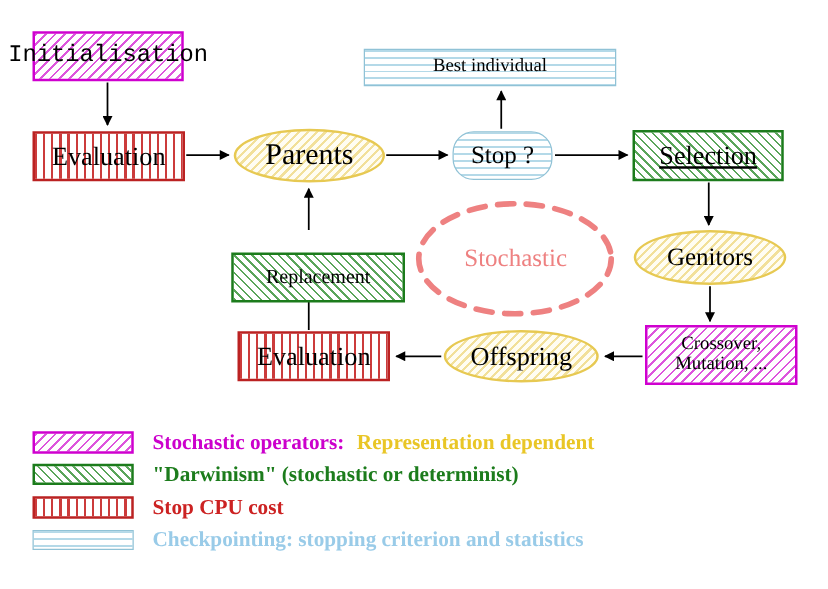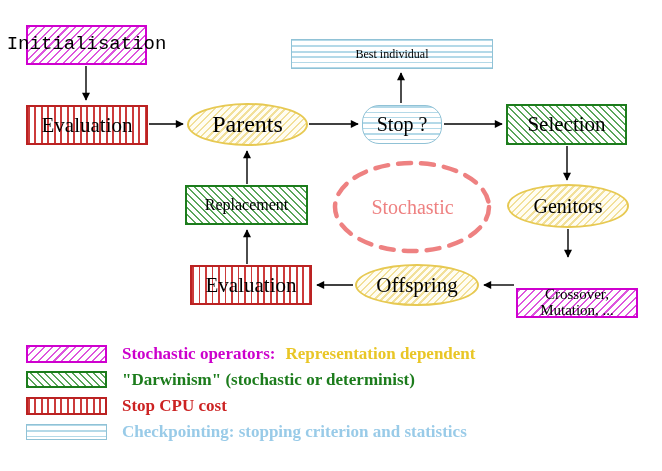--- a/index.html
+++ b/index.html
@@ -48,27 +48,27 @@
     background: repeating-linear-gradient(135deg, #f2e09a 0, #f2e09a 1.8px, #fffdf2 1.8px, #fffdf2 5px);
   }
   .ellipse { border-radius: 50%; }
   .rounded { border-radius: 17px; }
 
   
   #node-initialisation   { left: 26px;  top: 25px;  width: 121px; height: 40px; font-size: 19px; font-family: Liberation Mono, monospace; }
   #node-evaluation-top   { left: 26px;  top: 105px; width: 122px; height: 40px; font-size: 21px; }
   #node-parents          { left: 187px; top: 103px; width: 121px; height: 43px; font-size: 24px; }
   #node-stop             { left: 362px; top: 105px; width: 80px;  height: 39px; font-size: 20px; }
-  #node-best-individual  { left: 291px; top: 39px;  width: 202px; height: 30px; font-size: 12px; }
-  #node-selection        { left: 506px; top: 104px; width: 121px; height: 41px; font-size: 21px; }
+  #node-best-individual  { left: 291px; top: 39px;  width: 202px; height: 30px; font-size: 15px; }
+  #node-selection        { left: 506px; top: 104px; width: 121px; height: 41px; font-size: 21px; text-decoration: underline; }
   #node-genitors         { left: 507px; top: 184px; width: 122px; height: 44px; font-size: 20px; }
-  #node-crossover        { left: 516px; top: 260px; width: 122px; height: 30px; font-size: 15px; flex-direction: column; margin-top: 28px; }
+  #node-crossover        { left: 516px; top: 260px; width: 122px; height: 48px; font-size: 15px; flex-direction: column; }
   #node-offspring        { left: 355px; top: 264px; width: 124px; height: 42px; font-size: 21px; }
   #node-evaluation-bot   { left: 190px; top: 265px; width: 122px; height: 40px; font-size: 21px; }
-  #node-replacement      { left: 185px; top: 185px; width: 123px; height: 40px; font-size: 16px; }
+  #node-replacement      { left: 185px; top: 202px; width: 139px; height: 40px; font-size: 16px; }
   #node-generation-label {
     left: 333px; top: 163px; width: 159px; height: 89px;
     font-size: 20px; color: #ee8181; border: none; background: transparent;
   }
 
   
   .legend-swatch { position: absolute; box-sizing: border-box; }
   #legend-swatch-stochastic { left: 26px; top: 345px; width: 81px; height: 18px; }
   #legend-swatch-darwinism  { left: 26px; top: 371px; width: 81px; height: 17px; }
   #legend-swatch-cpu        { left: 26px; top: 397px; width: 81px; height: 18px; }

